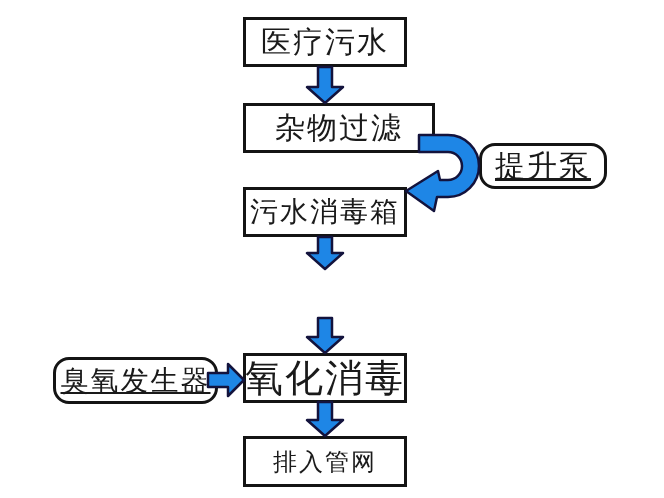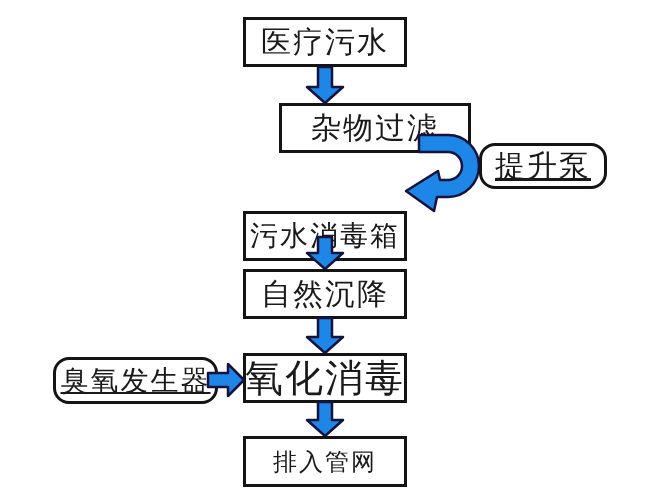--- a/index.html
+++ b/index.html
@@ -33,24 +33,23 @@
     width: 664px; height: 498px;
     z-index: 2;
     pointer-events: none;
   }
 </style>
 </head>
 <body>
 
 <div class="canvas">
   <div class="flow-node" style="left: 243px; top: 17px; width: 164px; height: 50px; font-size: 30px;">医疗污水</div>
-  <div class="flow-node" style="left: 243px; top: 103px; width: 192px; height: 50px; font-size: 30px; margin-left: 36px;">杂物过滤</div>
+  <div class="flow-node" style="left: 243px; top: 103px; width: 192px; height: 50px; font-size: 30px;">杂物过滤</div>
   <div class="flow-node rounded" style="left: 479px; top: 143px; width: 128px; height: 46px; font-size: 30px;">提升泵</div>
-  <div class="flow-node" style="left: 243px; top: 187px; width: 164px; height: 50px; font-size: 28px; margin-top: 24px;">污水消毒箱</div>
-  <div class="flow-node" style="left: 243px; top: 269px; width: 164px; height: 50px; font-size: 30px;">自然沉降</div>
+  <div class="flow-node" style="left: 243px; top: 187px; width: 164px; height: 50px; font-size: 28px;">污水消毒箱</div>
   <div class="flow-node rounded" style="left: 53px; top: 357px; width: 165px; height: 47px; font-size: 28px;">臭氧发生器</div>
   <div class="flow-node" style="left: 243px; top: 353px; width: 164px; height: 50px; font-size: 38px;">氧化消毒</div>
   <div class="flow-node" style="left: 243px; top: 436px; width: 164px; height: 51px; font-size: 24px;">排入管网</div>
   <svg class="arrow-layer" id="arrow-layer" viewBox="0 0 664 498">
       <path d="M 318 67 H 332 V 87 H 343 L 325 103 L 307 87 H 318 Z" fill="#1e86e6" stroke="#13133d" stroke-width="2.5" stroke-linejoin="round"></path>
       <path d="M 318 237 H 332 V 253 H 343 L 325 269 L 307 253 H 318 Z" fill="#1e86e6" stroke="#13133d" stroke-width="2.5" stroke-linejoin="round"></path>
       <path d="M 318 318 H 332 V 337 H 343 L 325 353 L 307 337 H 318 Z" fill="#1e86e6" stroke="#13133d" stroke-width="2.5" stroke-linejoin="round"></path>
       <path d="M 318 402 H 332 V 420 H 343 L 325 436 L 307 420 H 318 Z" fill="#1e86e6" stroke="#13133d" stroke-width="2.5" stroke-linejoin="round"></path>
       <path d="M 208 373 H 228 V 364 L 244 380 L 228 396 V 387 H 208 Z" fill="#1e86e6" stroke="#13133d" stroke-width="2.5" stroke-linejoin="round"></path>
       <path d="M 419 135 H 448 A 31 31 0 0 1 448 197 H 437 L 434 211 L 406 191 L 438 171 L 440 180 H 448 A 14 14 0 0 0 448 152 H 419 Z" fill="#1e86e6" stroke="#13133d" stroke-width="2.5" stroke-linejoin="round"></path>

